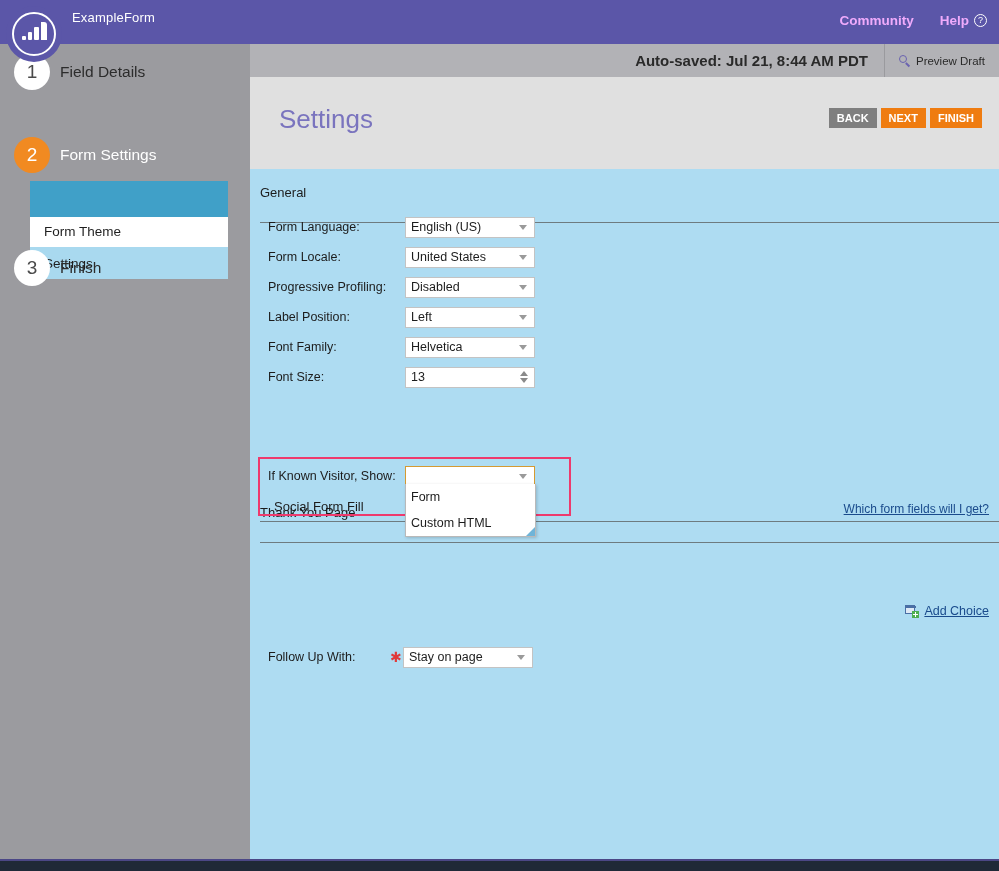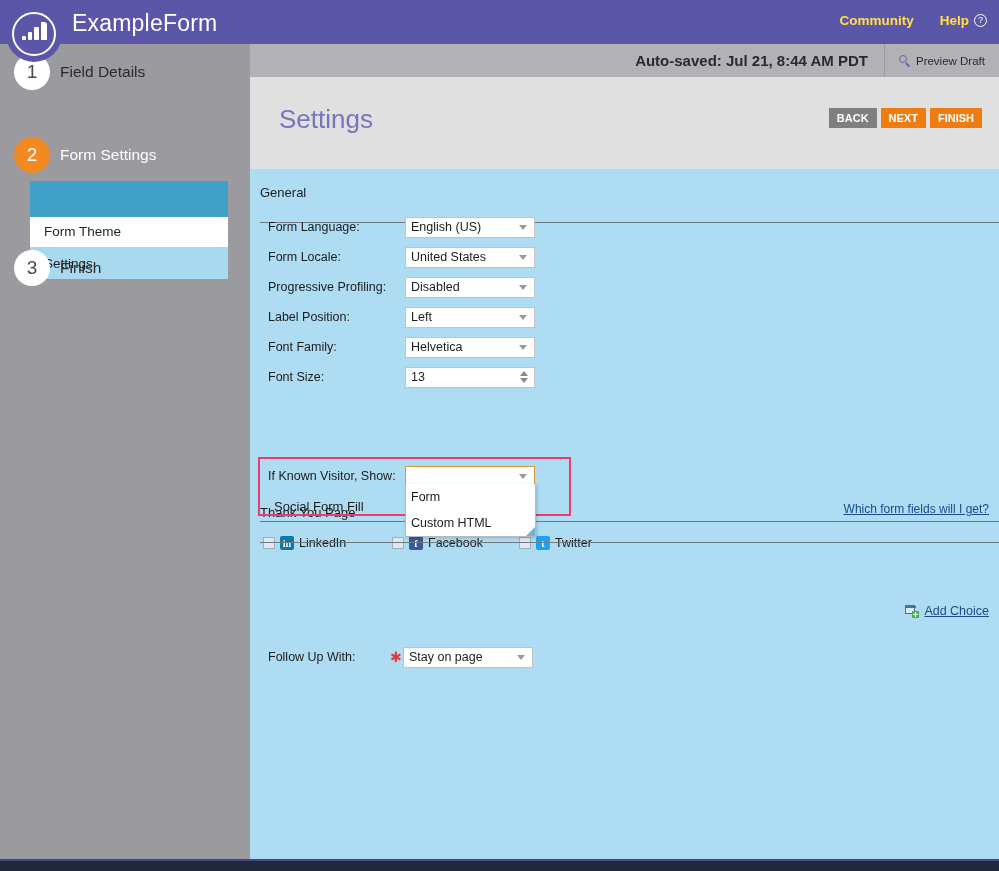--- a/index.html
+++ b/index.html
@@ -47,34 +47,34 @@
     border: 2.5px solid #ffffff;
   }
   .logo-bar {
     position: absolute;
     background: #ffffff;
     border-radius: 1px;
   }
   #app-title {
     position: absolute;
     left: 72px; top: 10px;
-    font-size: 23px;
+    font-size: 13px;
     color: #ffffff;
     letter-spacing: .2px;
   }
   #topbar-right {
     position: absolute;
     right: 12px; top: 13px;
     display: flex;
     align-items: center;
     gap: 26px;
   }
   .topbar-link {
     font-size: 13.5px;
-    color: #fde047;
+    color: #f0abfc;
     font-weight: bold;
     cursor: pointer;
     white-space: nowrap;
   }
   #help-group { display: flex; align-items: center; gap: 5px; }
   #help-icon {
     width: 13px; height: 13px;
     border-radius: 50%;
     border: 1.3px solid #ffffff;
     color: #ffffff;
@@ -610,37 +610,20 @@
         <div class="dd-opt">Custom HTML</div>
         <span id="dd-resize"></span>
       </div>
 
       <div id="highlight-box"></div>
 
       <div id="social-label">Social Form Fill</div>
       <div id="which-fields">Which form fields will I get?</div>
       <div id="social-underline"></div>
 
-      <div id="social-row">
-        <div class="social-item" style="left:3px;">
-          <span class="cb"></span>
-          <span class="sico li">in</span>
-          <span class="social-name">LinkedIn</span>
-        </div>
-        <div class="social-item" style="left:132px;">
-          <span class="cb"></span>
-          <span class="sico fb">f</span>
-          <span class="social-name">Facebook</span>
-        </div>
-        <div class="social-item" style="left:259px;">
-          <span class="cb"></span>
-          <span class="sico tw">t</span>
-          <span class="social-name">Twitter</span>
-        </div>
-      </div>
 
       <div class="section-head" id="sec-thankyou">Thank You Page</div>
 
       <div id="add-choice">
         <span class="win-icon">
           <span class="w1">
               <span class="w1top"></span>
             </span>
           <span class="plus-b"></span>
         </span>

